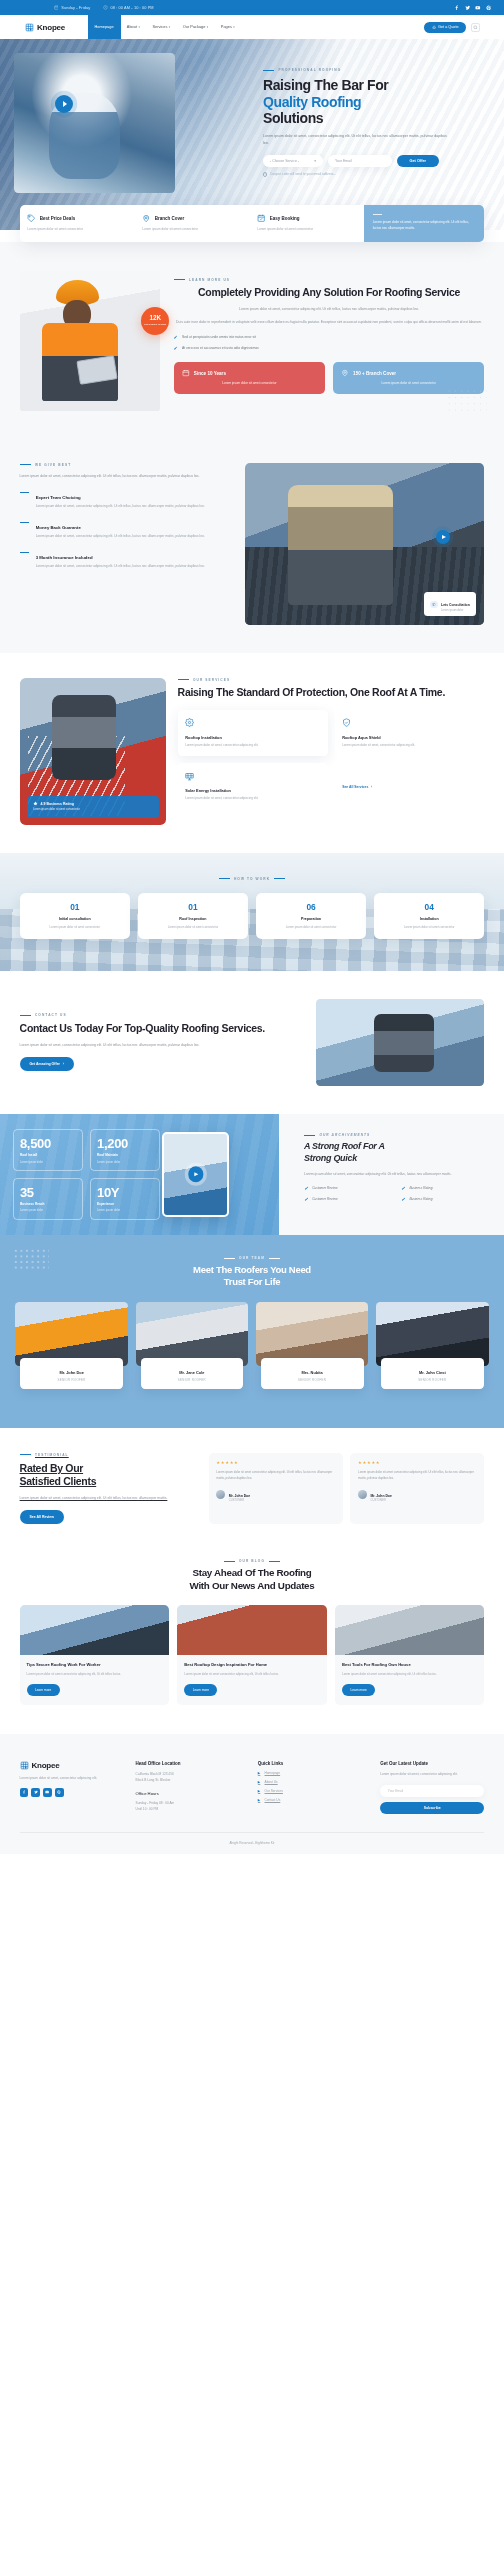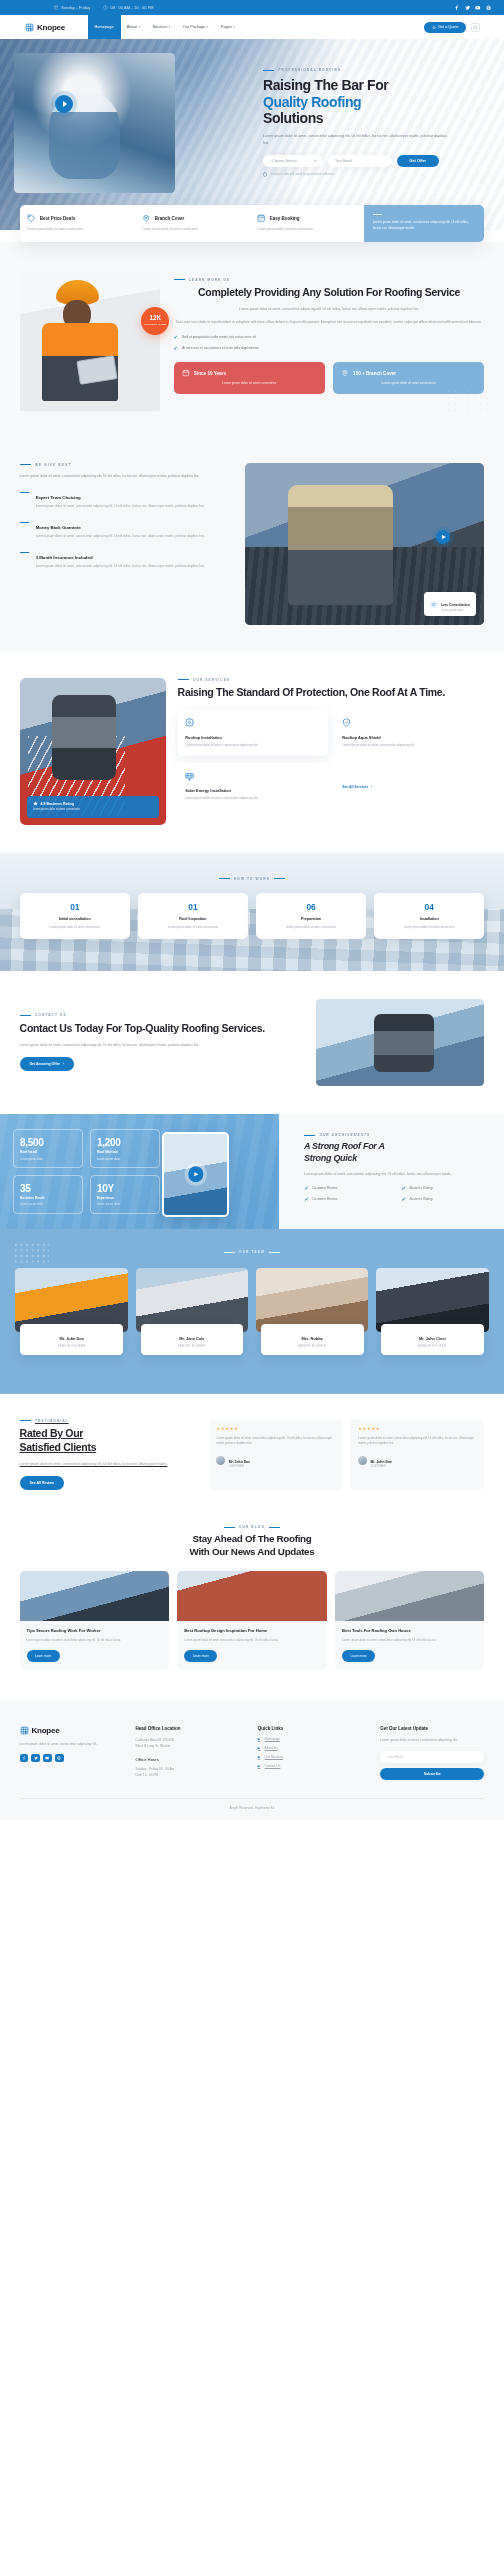--- a/index.html
+++ b/index.html
@@ -159,21 +159,21 @@
   .contact-img{width:168px;height:87px;border-radius:4.2px;position:relative;overflow:hidden;
      background:linear-gradient(165deg,#cfe0ef 0 38%, #8fb0ca 38% 62%, #5d7f9f 62% 100%);}
   .contact-img .cm{position:absolute;left:34%;top:18%;width:36%;height:66%;border-radius:7px;
      background:linear-gradient(180deg,#2f3741 0 30%, #5f6b78 30% 70%, #39424c 70% 100%);}
   
   .ach{position:relative;display:flex;background:#f7f8f9;min-height:113px;}
   .ach-blue{width:279px;background:linear-gradient(150deg,#7ab4e0,#5fa2d6);position:relative;padding:15.4px 12.6px;overflow:hidden;}
   .ach-blue:before{content:"";position:absolute;inset:0;background:repeating-linear-gradient(100deg, rgba(255,255,255,.07) 0 8.4px, transparent 8.4px 18px);}
   .statgrid{display:flex;flex-wrap:wrap;gap:6.3px;width:148px;position:relative;z-index:2;}
   .stat{width:calc(50% - 3.2px);border:0.7px solid rgba(255,255,255,.45);border-radius:4.2px;padding:6.3px 6.3px;color:#fff;}
-  .stat b{font-size:10px;font-weight:700;letter-spacing:-0.3px;}
+  .stat b{font-size:13px;font-weight:700;letter-spacing:-0.3px;}
   .stat .lbl{font-size:3.2px;font-weight:700;margin-top:2.1px;}
   .stat p{font-size:2.8px;opacity:.72;margin-top:2.1px;line-height:1.6;}
   .ach-card{position:absolute;left:162px;top:18px;width:67px;height:85px;border-radius:4.9px;overflow:hidden;z-index:4;
      background:linear-gradient(170deg,#dbe7f1 0 42%, #8bb4d6 42% 70%, #2e6fa8 70% 100%);box-shadow:0 5.6px 15.4px rgba(20,60,100,.22);border:2.8px solid #fff;}
   .ach-card .pb{position:absolute;left:50%;top:50%;transform:translate(-50%,-50%);width:15.4px;height:15.4px;border-radius:50%;background:#1579c4;display:flex;align-items:center;justify-content:center;box-shadow:0 0 0 3.5px rgba(255,255,255,.35);}
   .ach-card .pb i{width:0;height:0;border-left:4.2px solid #fff;border-top:2.8px solid transparent;border-bottom:2.8px solid transparent;margin-left:1.4px;}
   .ach-right{flex:1;padding:19.6px 17px 15.4px 25px;position:relative;font-style:italic;}
   .ach-h{font-size:9px;line-height:1.3;font-weight:700;letter-spacing:-0.3px;margin-top:4.2px;}
   .ach-list{display:flex;flex-wrap:wrap;gap:4.9px 11.2px;margin-top:7.7px;}
   .ach-list .chk{width:calc(50% - 5.6px);font-size:3.2px;}
@@ -605,20 +605,24 @@
         <div class="chk">
             <span class="tick">✓</span>
             <span>Business Rating</span>
           </div>
       </div>
     </div>
   </div>
 
   <div class="team">
     <div class="eyebrow white">OUR TEAM</div>
+    <h2 class="team-h">
+      <span>Meet The Roofers You Need</span><br>
+      <span>Trust For Life</span>
+    </h2>
     <div class="team-row">
       <div class="member">
           <div class="m-photo m1"></div>
           <div class="m-card"><b>Mr. John Doe</b><span>SENIOR ROOFER</span></div>
         </div>
       <div class="member">
           <div class="m-photo m2"></div>
           <div class="m-card"><b>Mr. Jane Cole</b><span>SENIOR ROOFER</span></div>
         </div>
       <div class="member">

